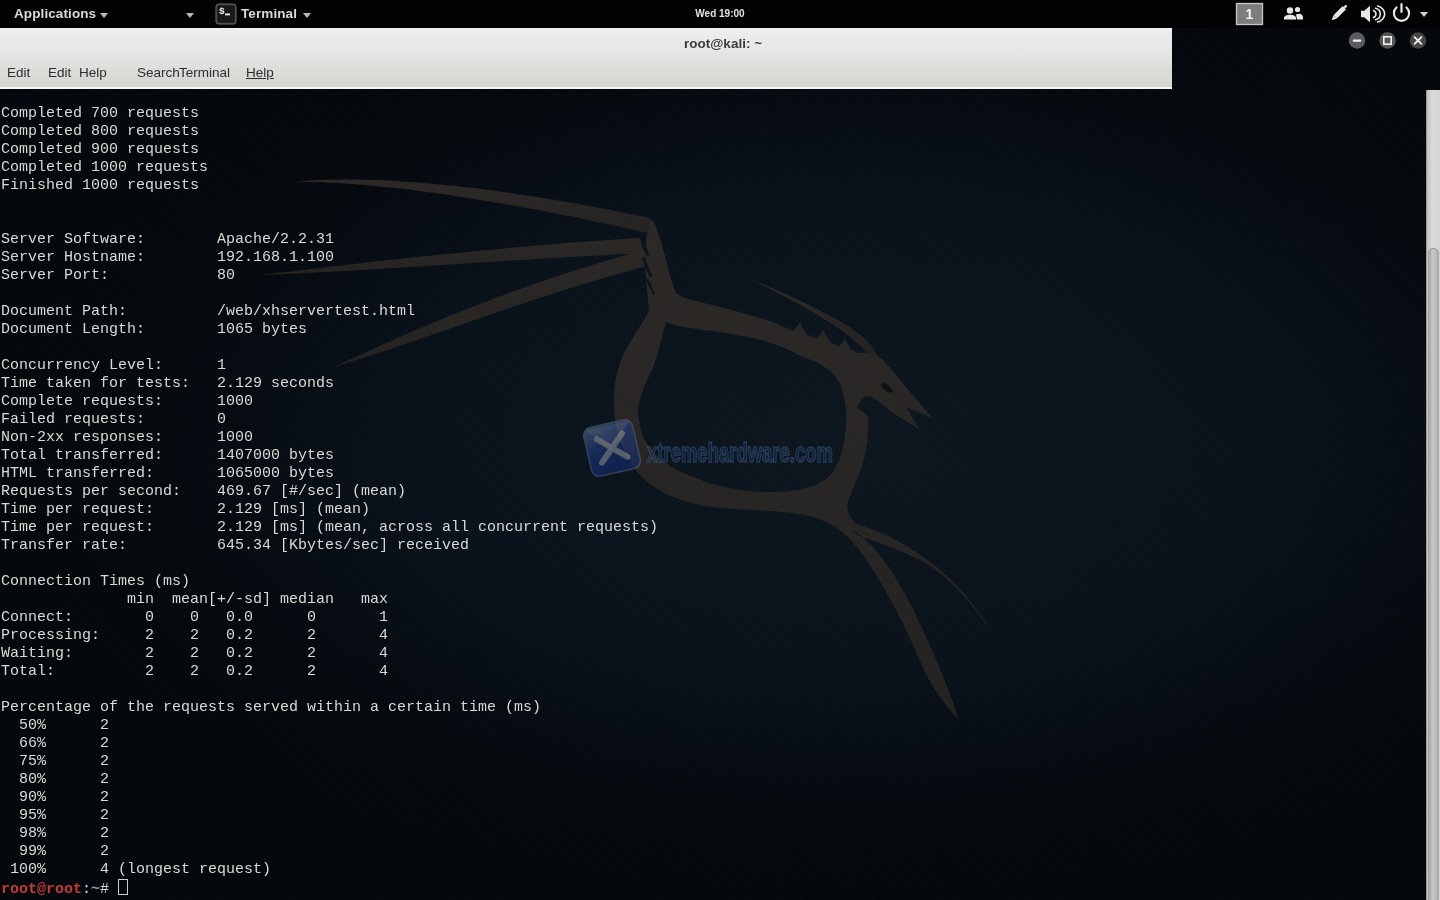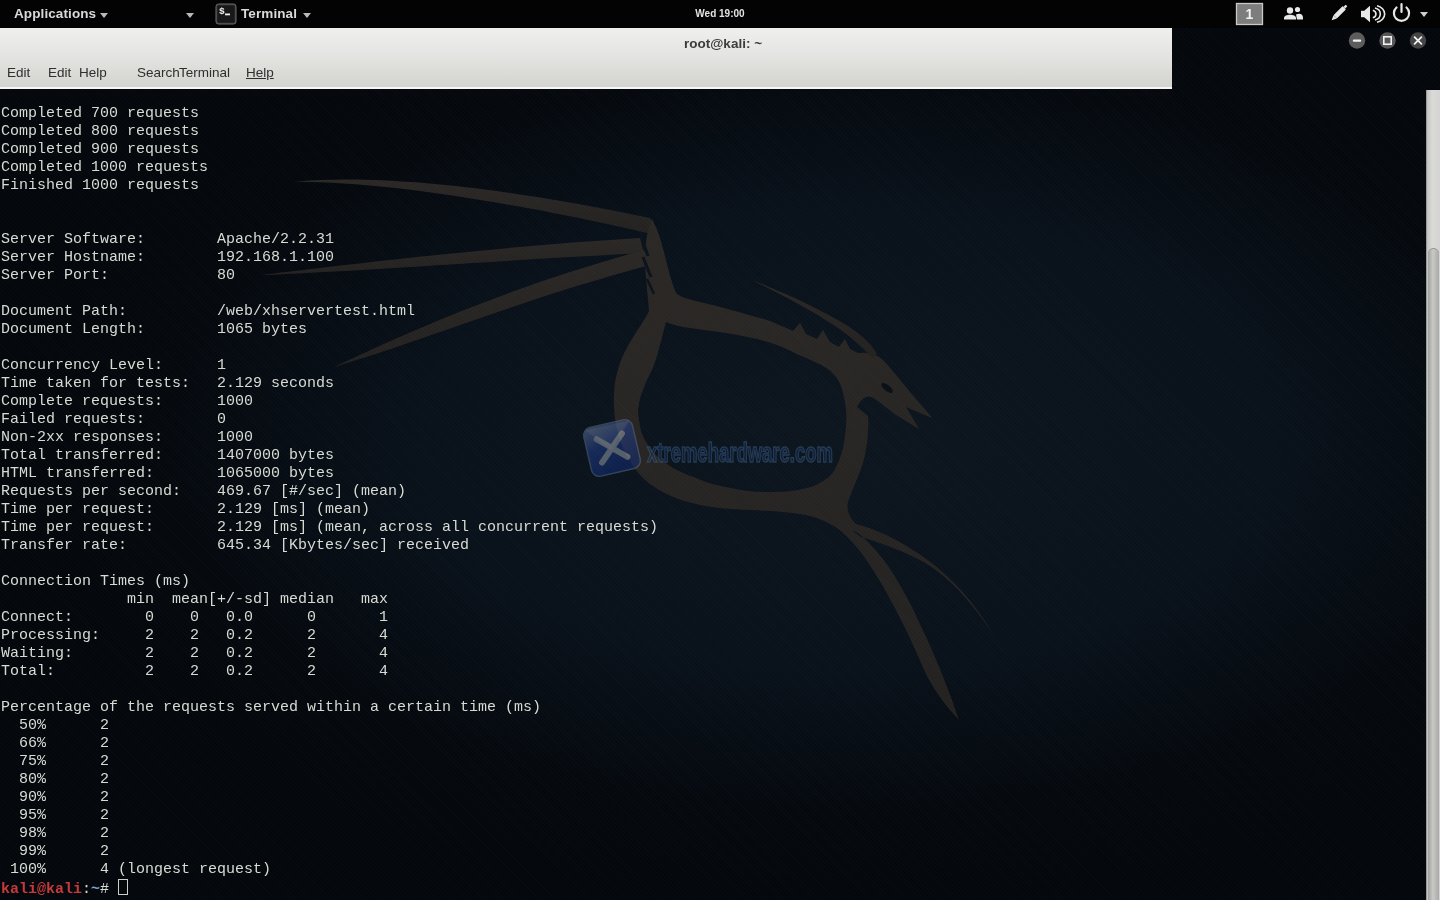--- a/index.html
+++ b/index.html
@@ -190,21 +190,21 @@
 Percentage of the requests served within a certain time (ms)
   50%      2
   66%      2
   75%      2
   80%      2
   90%      2
   95%      2
   98%      2
   99%      2
  100%      4 (longest request)
-<span class="red">kali@kali</span>:<span class="blu">~</span># <span id="cursor"></span></pre>
+<span class="red">root@root</span>:<span class="blu">~</span># <span id="cursor"></span></pre>
 
   <div id="sbtrack"></div>
   <div id="sbthumb"></div>
 
   <div id="topbar">
     <div id="clock">Wed 19:00</div>
     <span class="tb" style="left:14px;">Applications</span>
     <span class="caret" style="left:100px;"></span>
     <span class="tb" style="left:139px;margin-top:19px;">Places</span>
     <span class="caret" style="left:186px;"></span>

